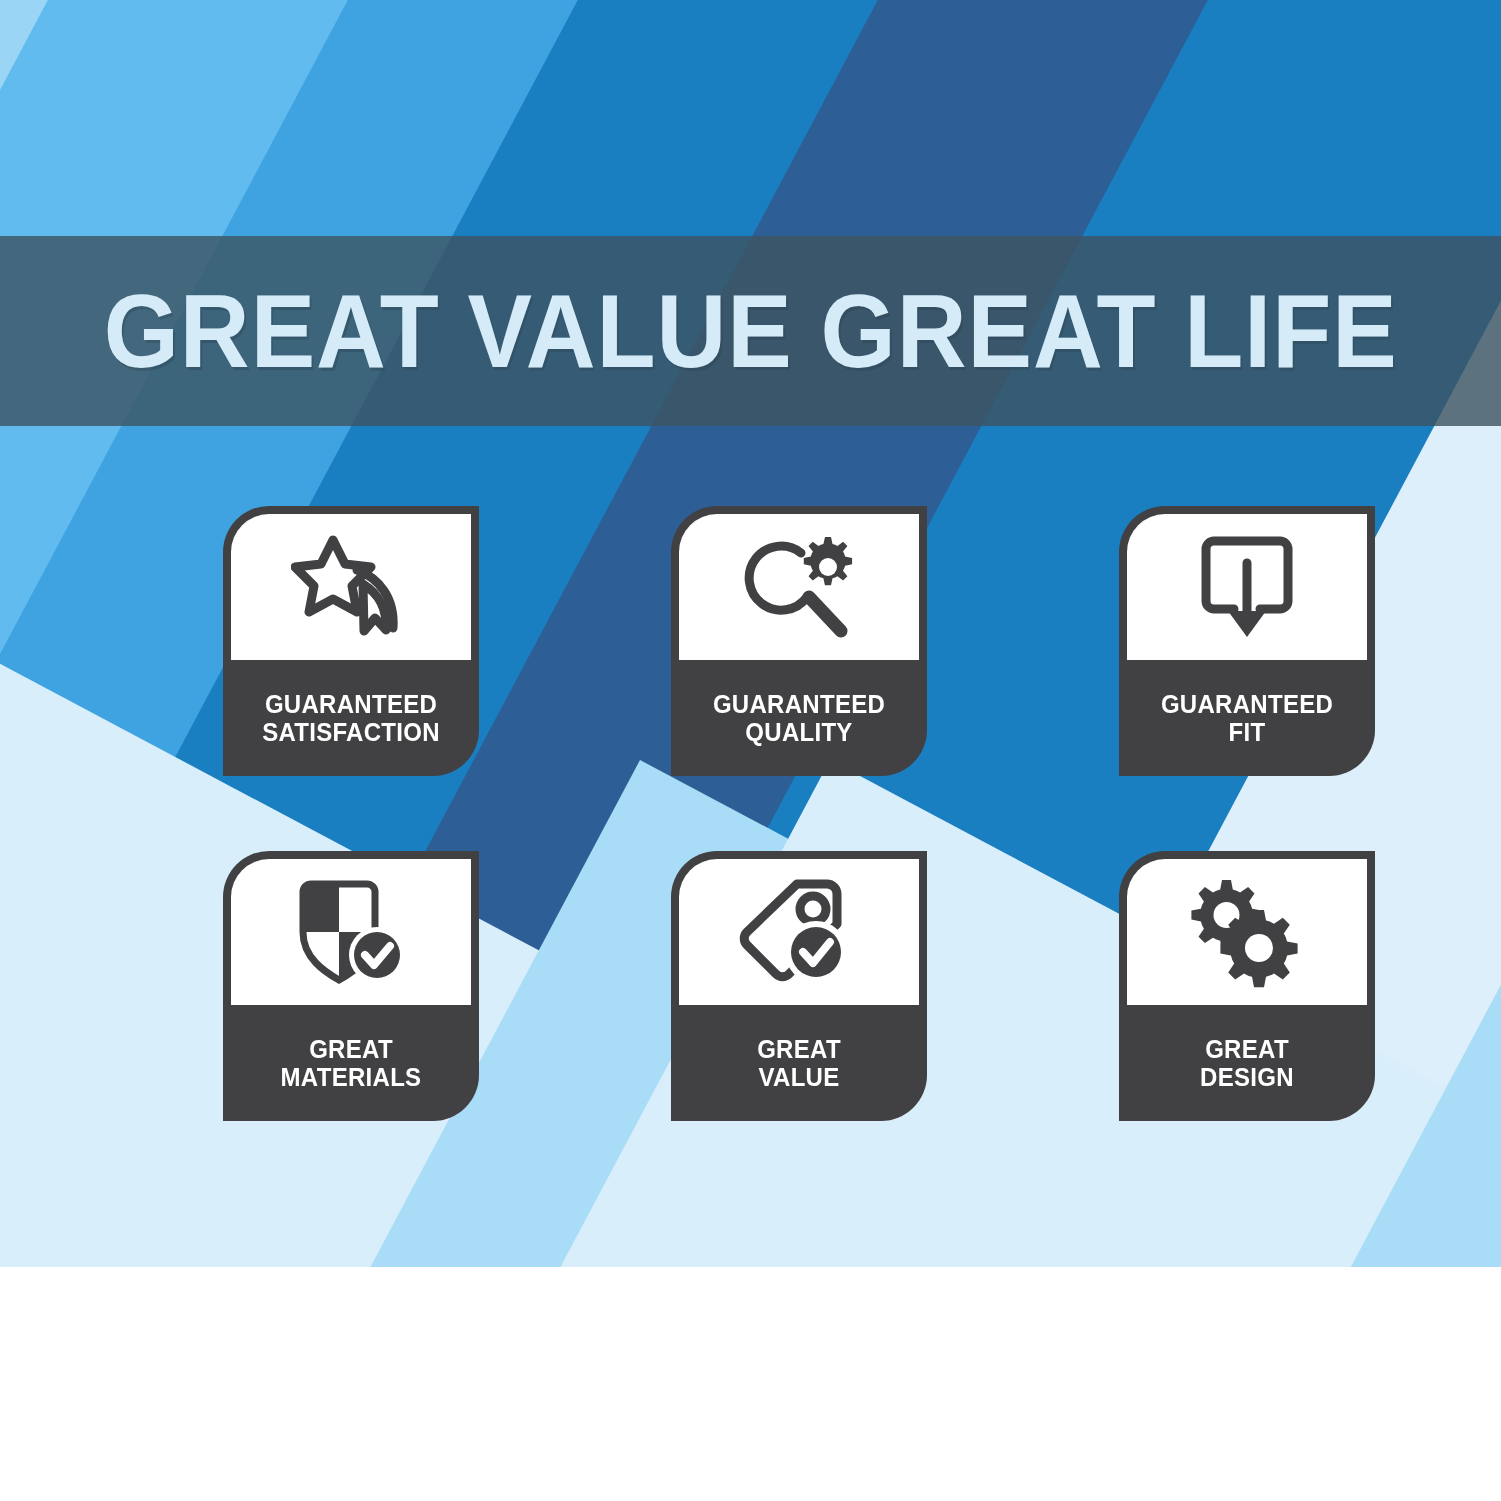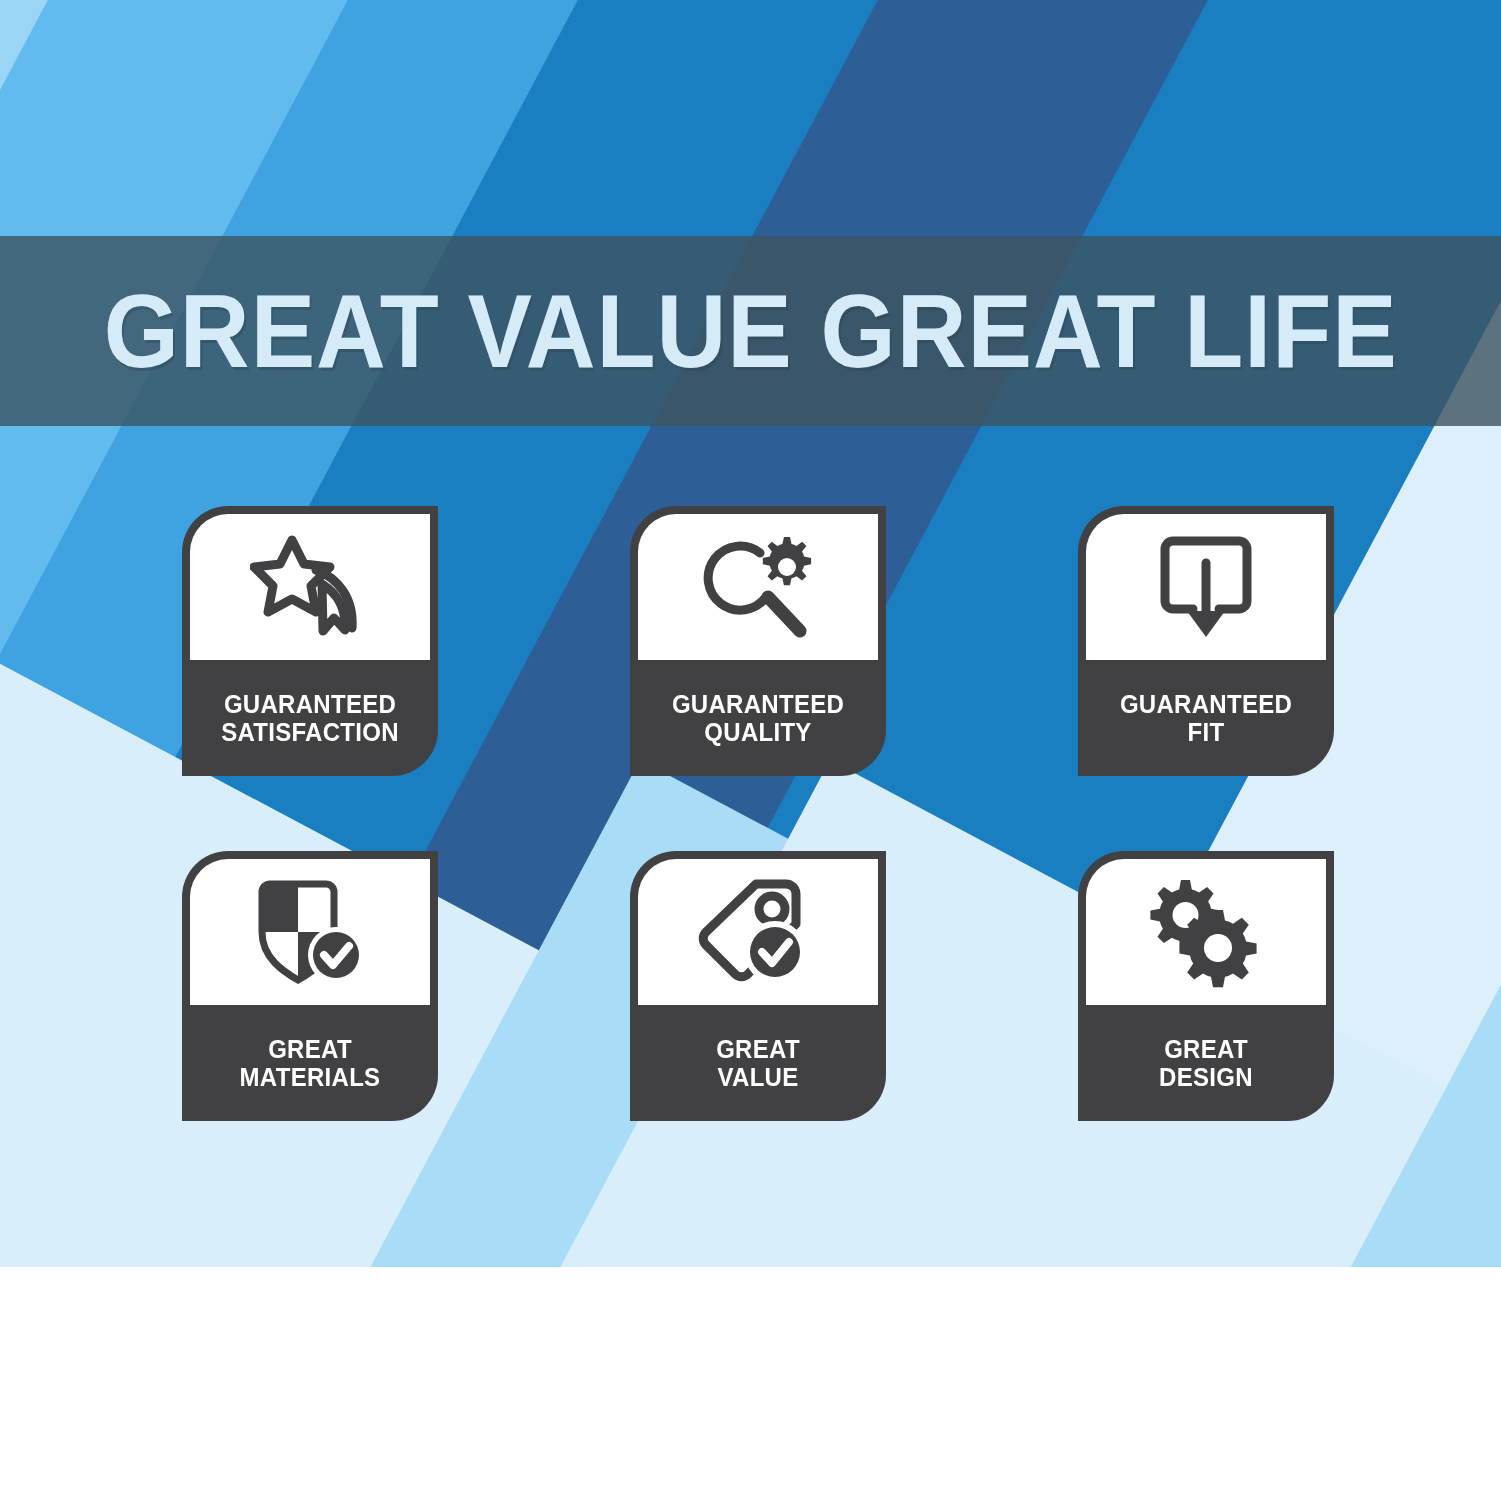--- a/index.html
+++ b/index.html
@@ -76,20 +76,21 @@
   .card {
     position: relative;
     width: 256px;
     height: 270px;
     background: #414042;
     border-radius: 46px 0 46px 0;
     box-sizing: border-box;
     display: flex;
     flex-direction: column;
     overflow: hidden;
+    margin-left: 41px;
   }
   .card-icon {
     position: relative;
     height: 146px;
     margin: 8px 8px 0 8px;
     background: #ffffff;
     border-radius: 38px 0 0 0;
     display: flex;
     align-items: center;
     justify-content: center;

